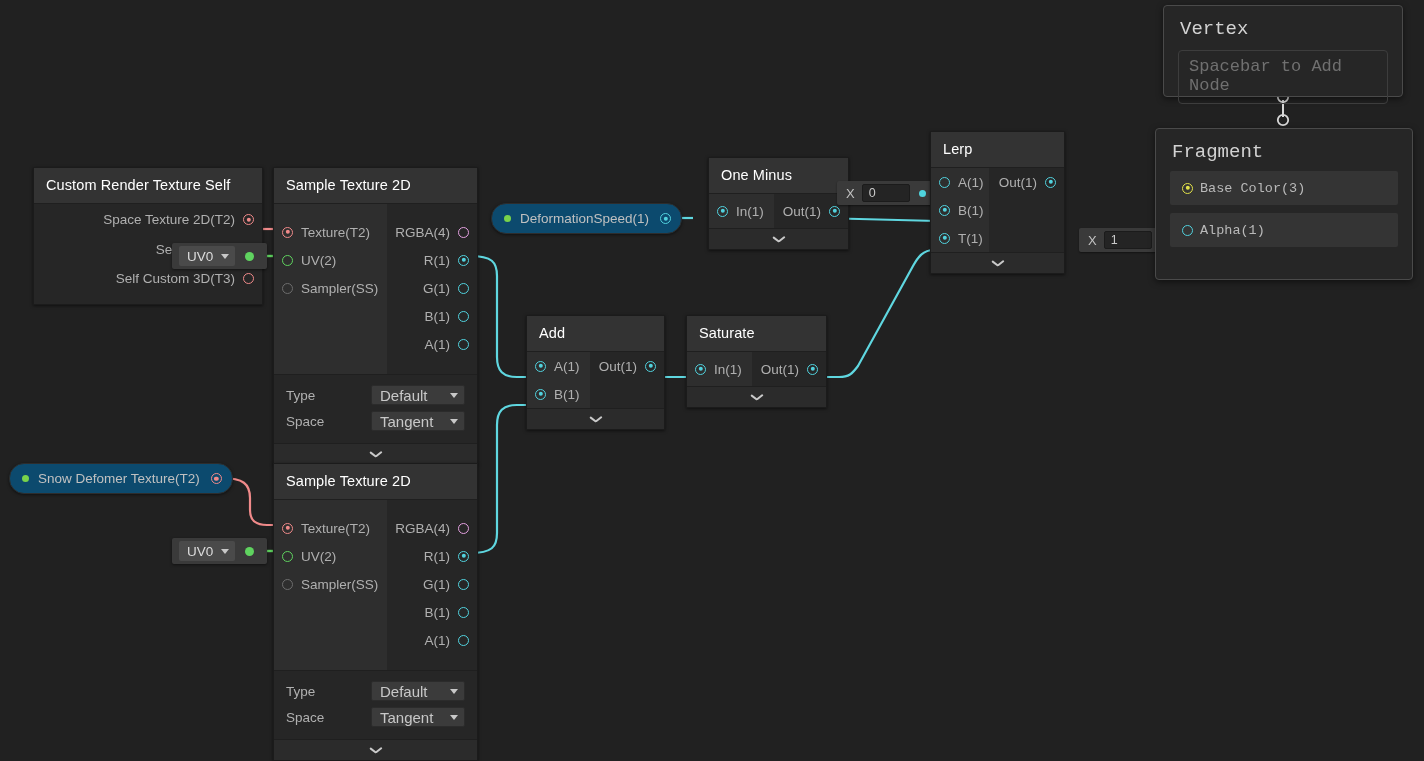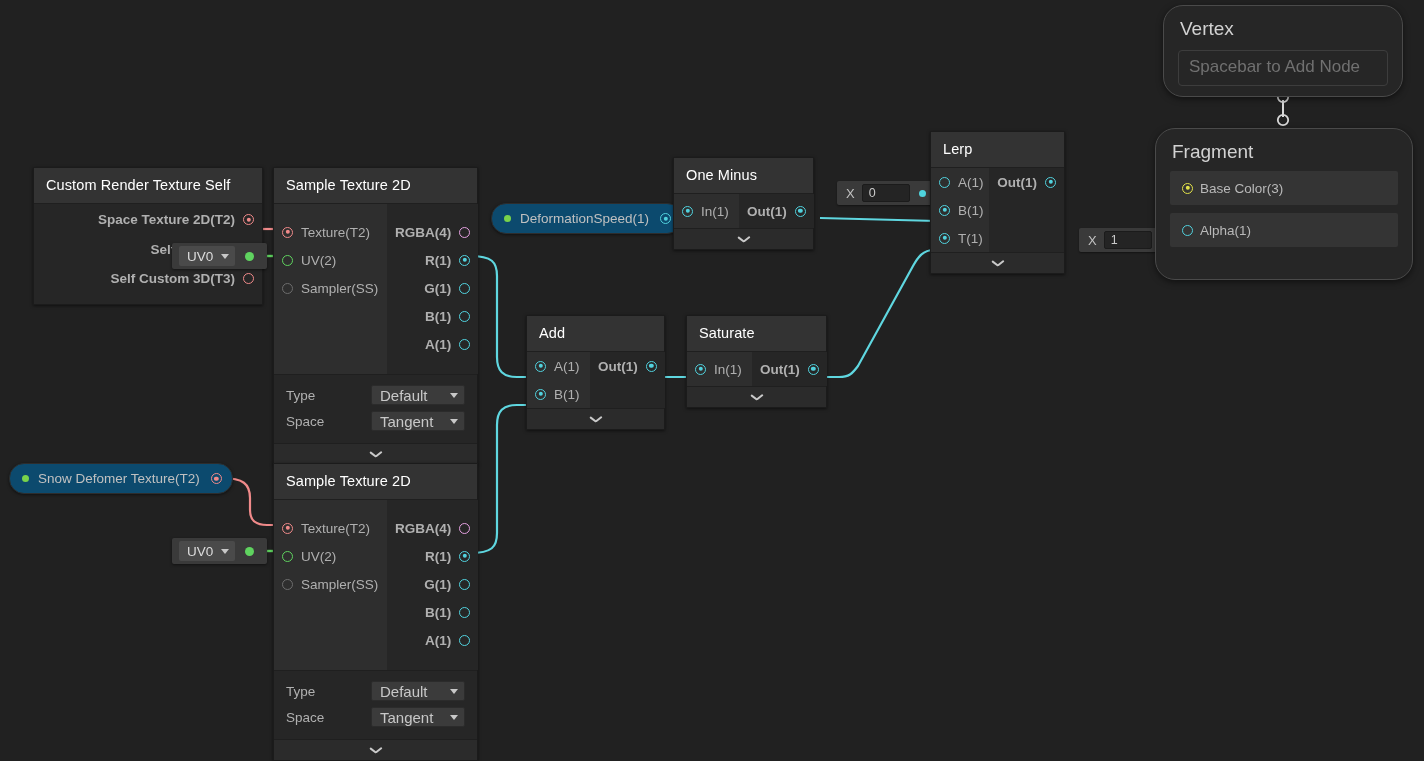--- a/index.html
+++ b/index.html
@@ -27,21 +27,21 @@
   .node .title{
     background:#333333;
     padding:9px 12px 10px 12px;
     font-size:14.5px;
     color:#ffffff;
     border-bottom:1px solid #1f1f1f;
     letter-spacing:.1px;
   }
   .ports{display:flex;}
   .col-in{background:#2e2e2e;flex:0 0 auto;}
-  .col-out{background:#262626;flex:1 1 auto;font-weight:bold;}
+  .col-out{background:#262626;flex:1 1 auto;}
   .prow{
     display:flex;align-items:center;height:28px;padding:0 8px 0 8px;
     white-space:nowrap;
   }
   .prow.out{justify-content:flex-end;padding-right:8px;}
   .prow .lbl{color:#b0b0b0;font-size:13.5px;}
   .col-in .prow .lbl{margin-left:8px;}
   .col-out .prow .lbl{margin-right:8px;}
 
   
@@ -122,22 +122,22 @@
     box-sizing:border-box;box-shadow:0 1px 3px rgba(0,0,0,.5);
   }
   .uvsel .uvdd{
     background:#4a4a4a;border-radius:2px;color:#dcdcdc;font-size:13.5px;
     height:20px;display:flex;align-items:center;gap:8px;padding:0 6px 0 8px;
   }
   .uvsel .uvdot{width:9px;height:9px;border-radius:50%;background:#5fd35f;margin-left:10px;}
 
   
   .master{
-    position:absolute;background:#262626;border:1px solid #4a4a4a;border-radius:20px;
-    box-sizing:border-box;box-shadow:0 2px 6px rgba(0,0,0,.5);
+    position:absolute;background:#262626;border:1px solid #4a4a4a;border-radius:4px;
+    box-sizing:border-box;box-shadow:0 2px 6px rgba(0,0,0,.5);font-family:Liberation Mono, monospace;
   }
   .master .mtitle{color:#d2d2d2;font-size:19px;padding:12px 16px 8px 16px;}
   .addhint{
     margin:2px 14px 14px 14px;border:1px solid #3d3d3d;border-radius:4px;
     color:#707070;font-size:17px;padding:6px 10px 8px 10px;
   }
   .mslot{
     margin:0 14px 8px 14px;background:#343434;border-radius:2px;
     height:34px;display:flex;align-items:center;color:#b9b9b9;font-size:13.5px;
   }
@@ -356,21 +356,21 @@
       <span class="chev"></span>
     </div>
   </div>
 
   <div class="pill" style="left:491px;top:203px;">
     <span class="lead"></span>
     <span class="plbl">DeformationSpeed(1)</span>
     <span class="dot v1 filled"></span>
   </div>
 
-  <div class="node" style="left:673px;top:157px;width:141px;">
+  <div class="node" style="left:708px;top:157px;width:141px;">
     <div class="title">One Minus</div>
     <div class="ports">
       <div class="col-in" style="width:65px;">
         <div class="prow" style="height:34px;">
           <span class="dot v1 filled"></span>
           <span class="lbl">In(1)</span>
         </div>
       </div>
       <div class="col-out" style="width:76px;">
         <div class="prow out" style="height:34px;">

